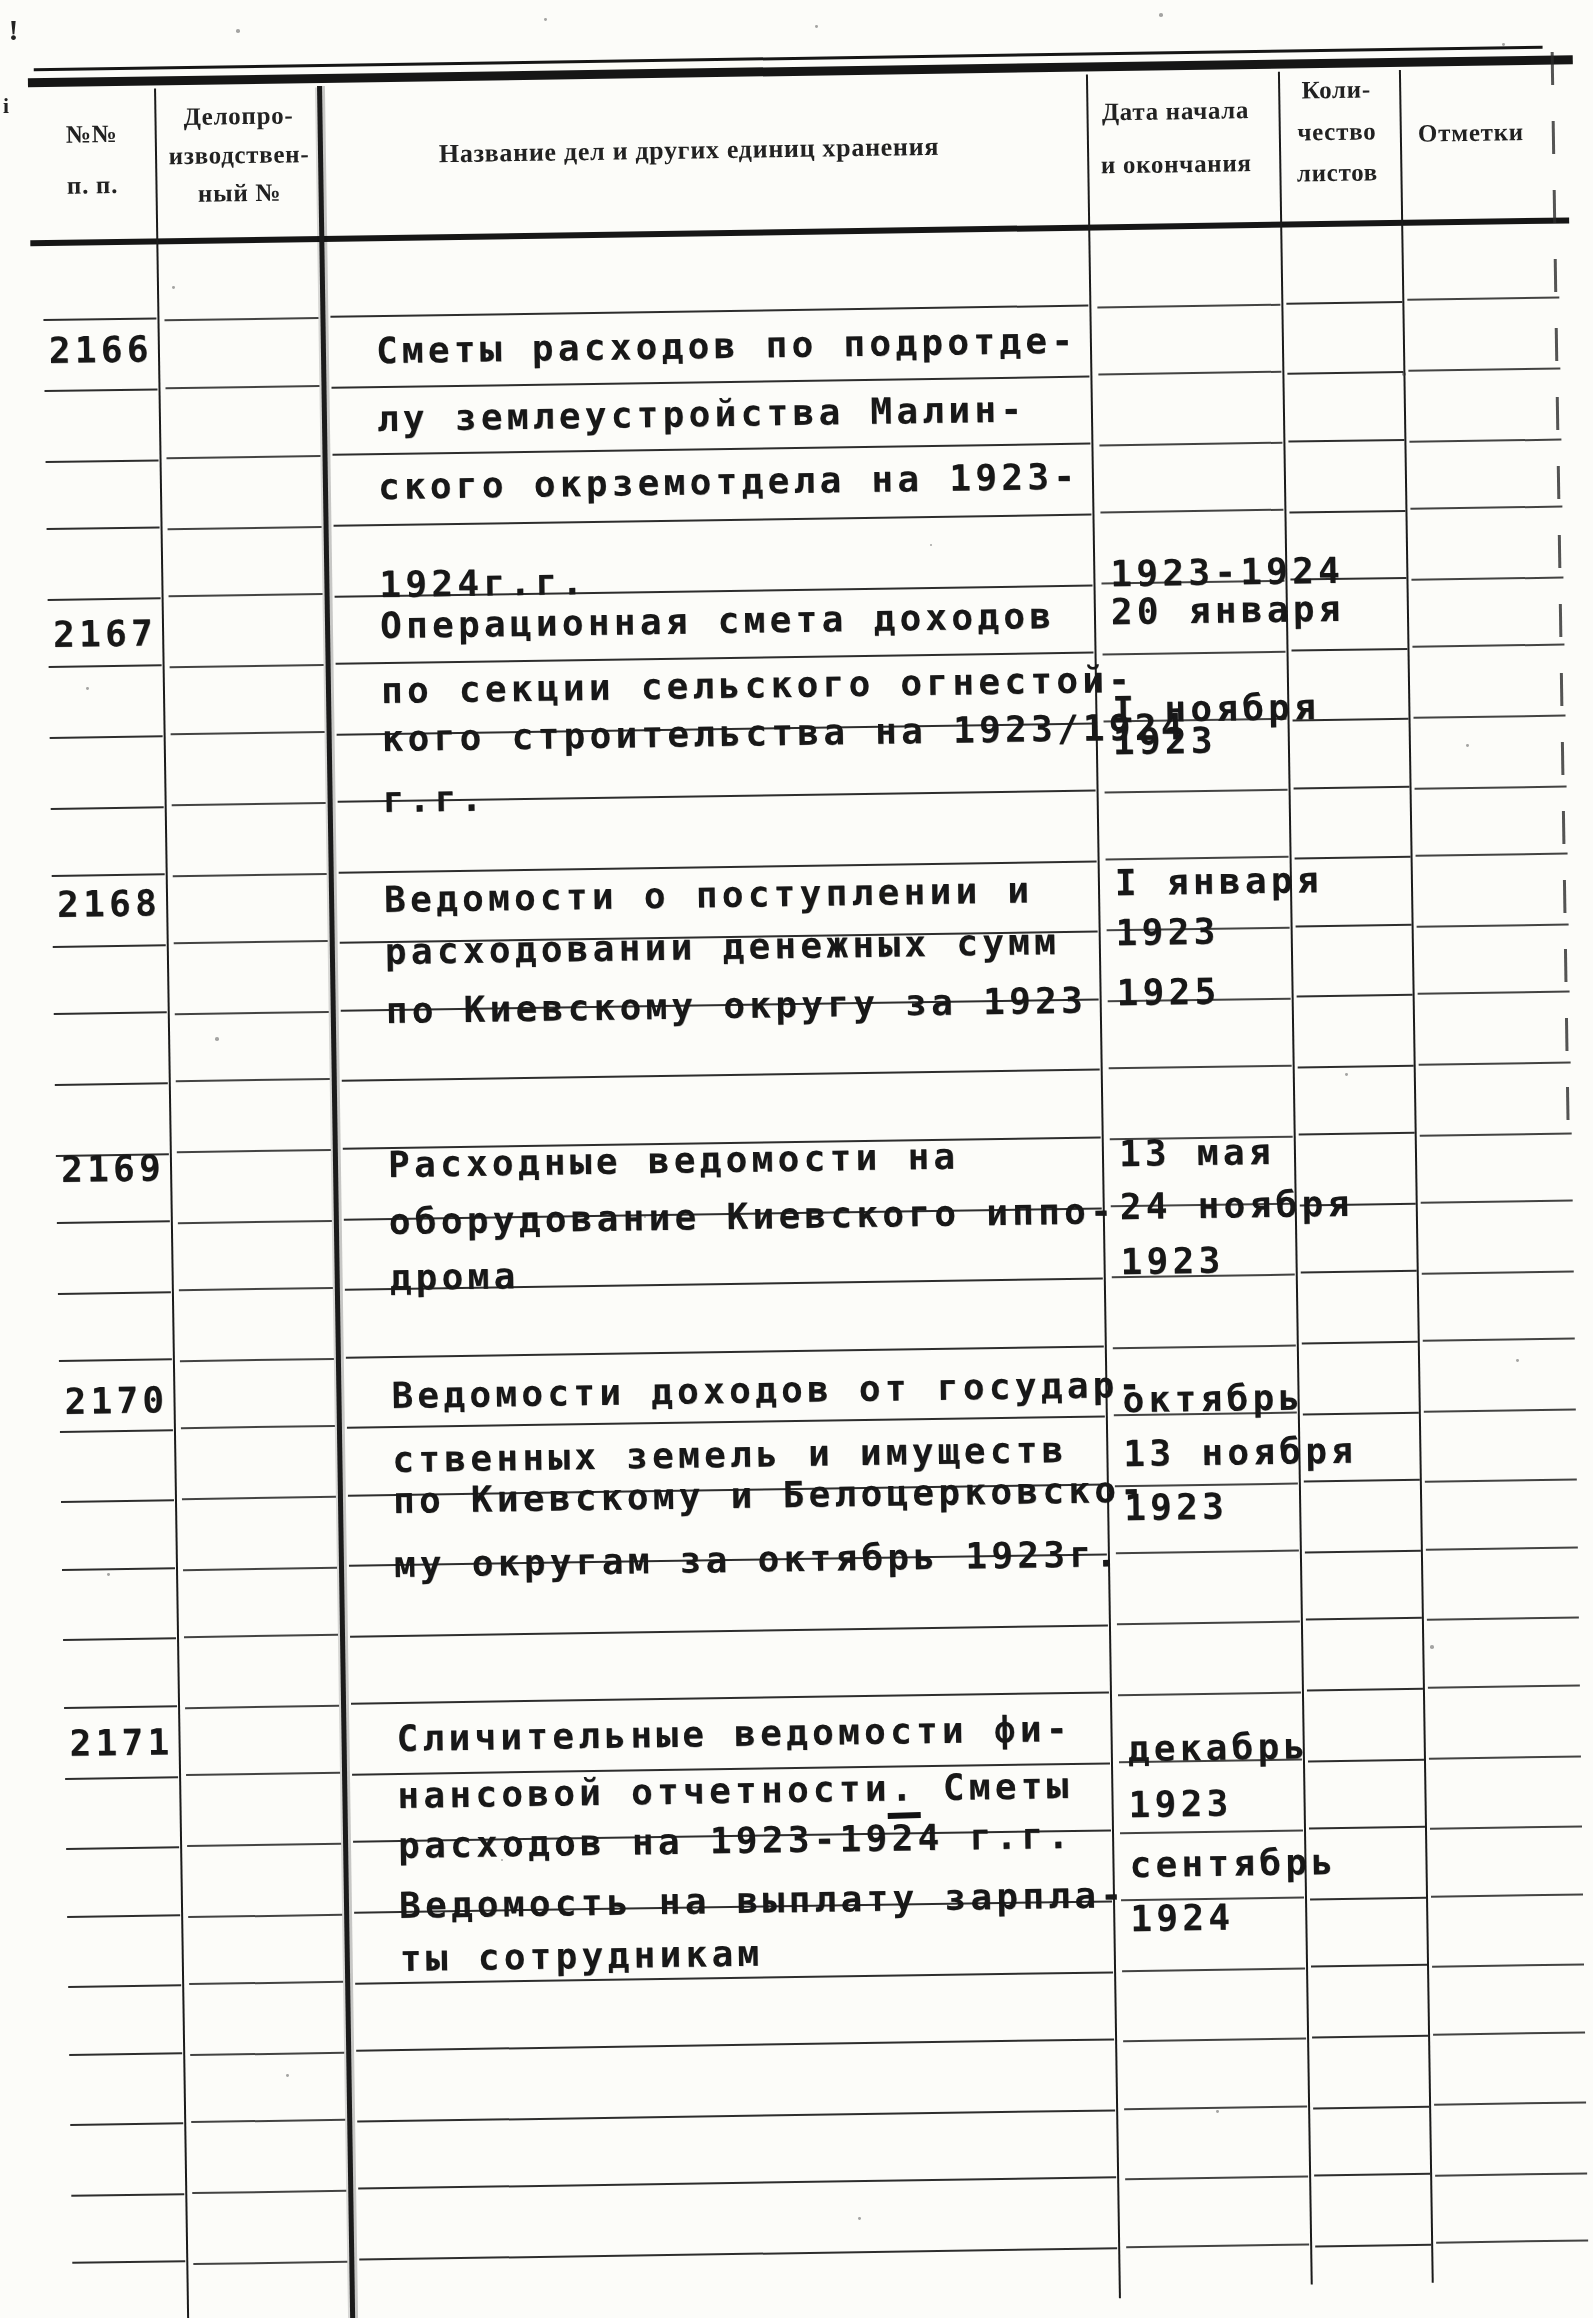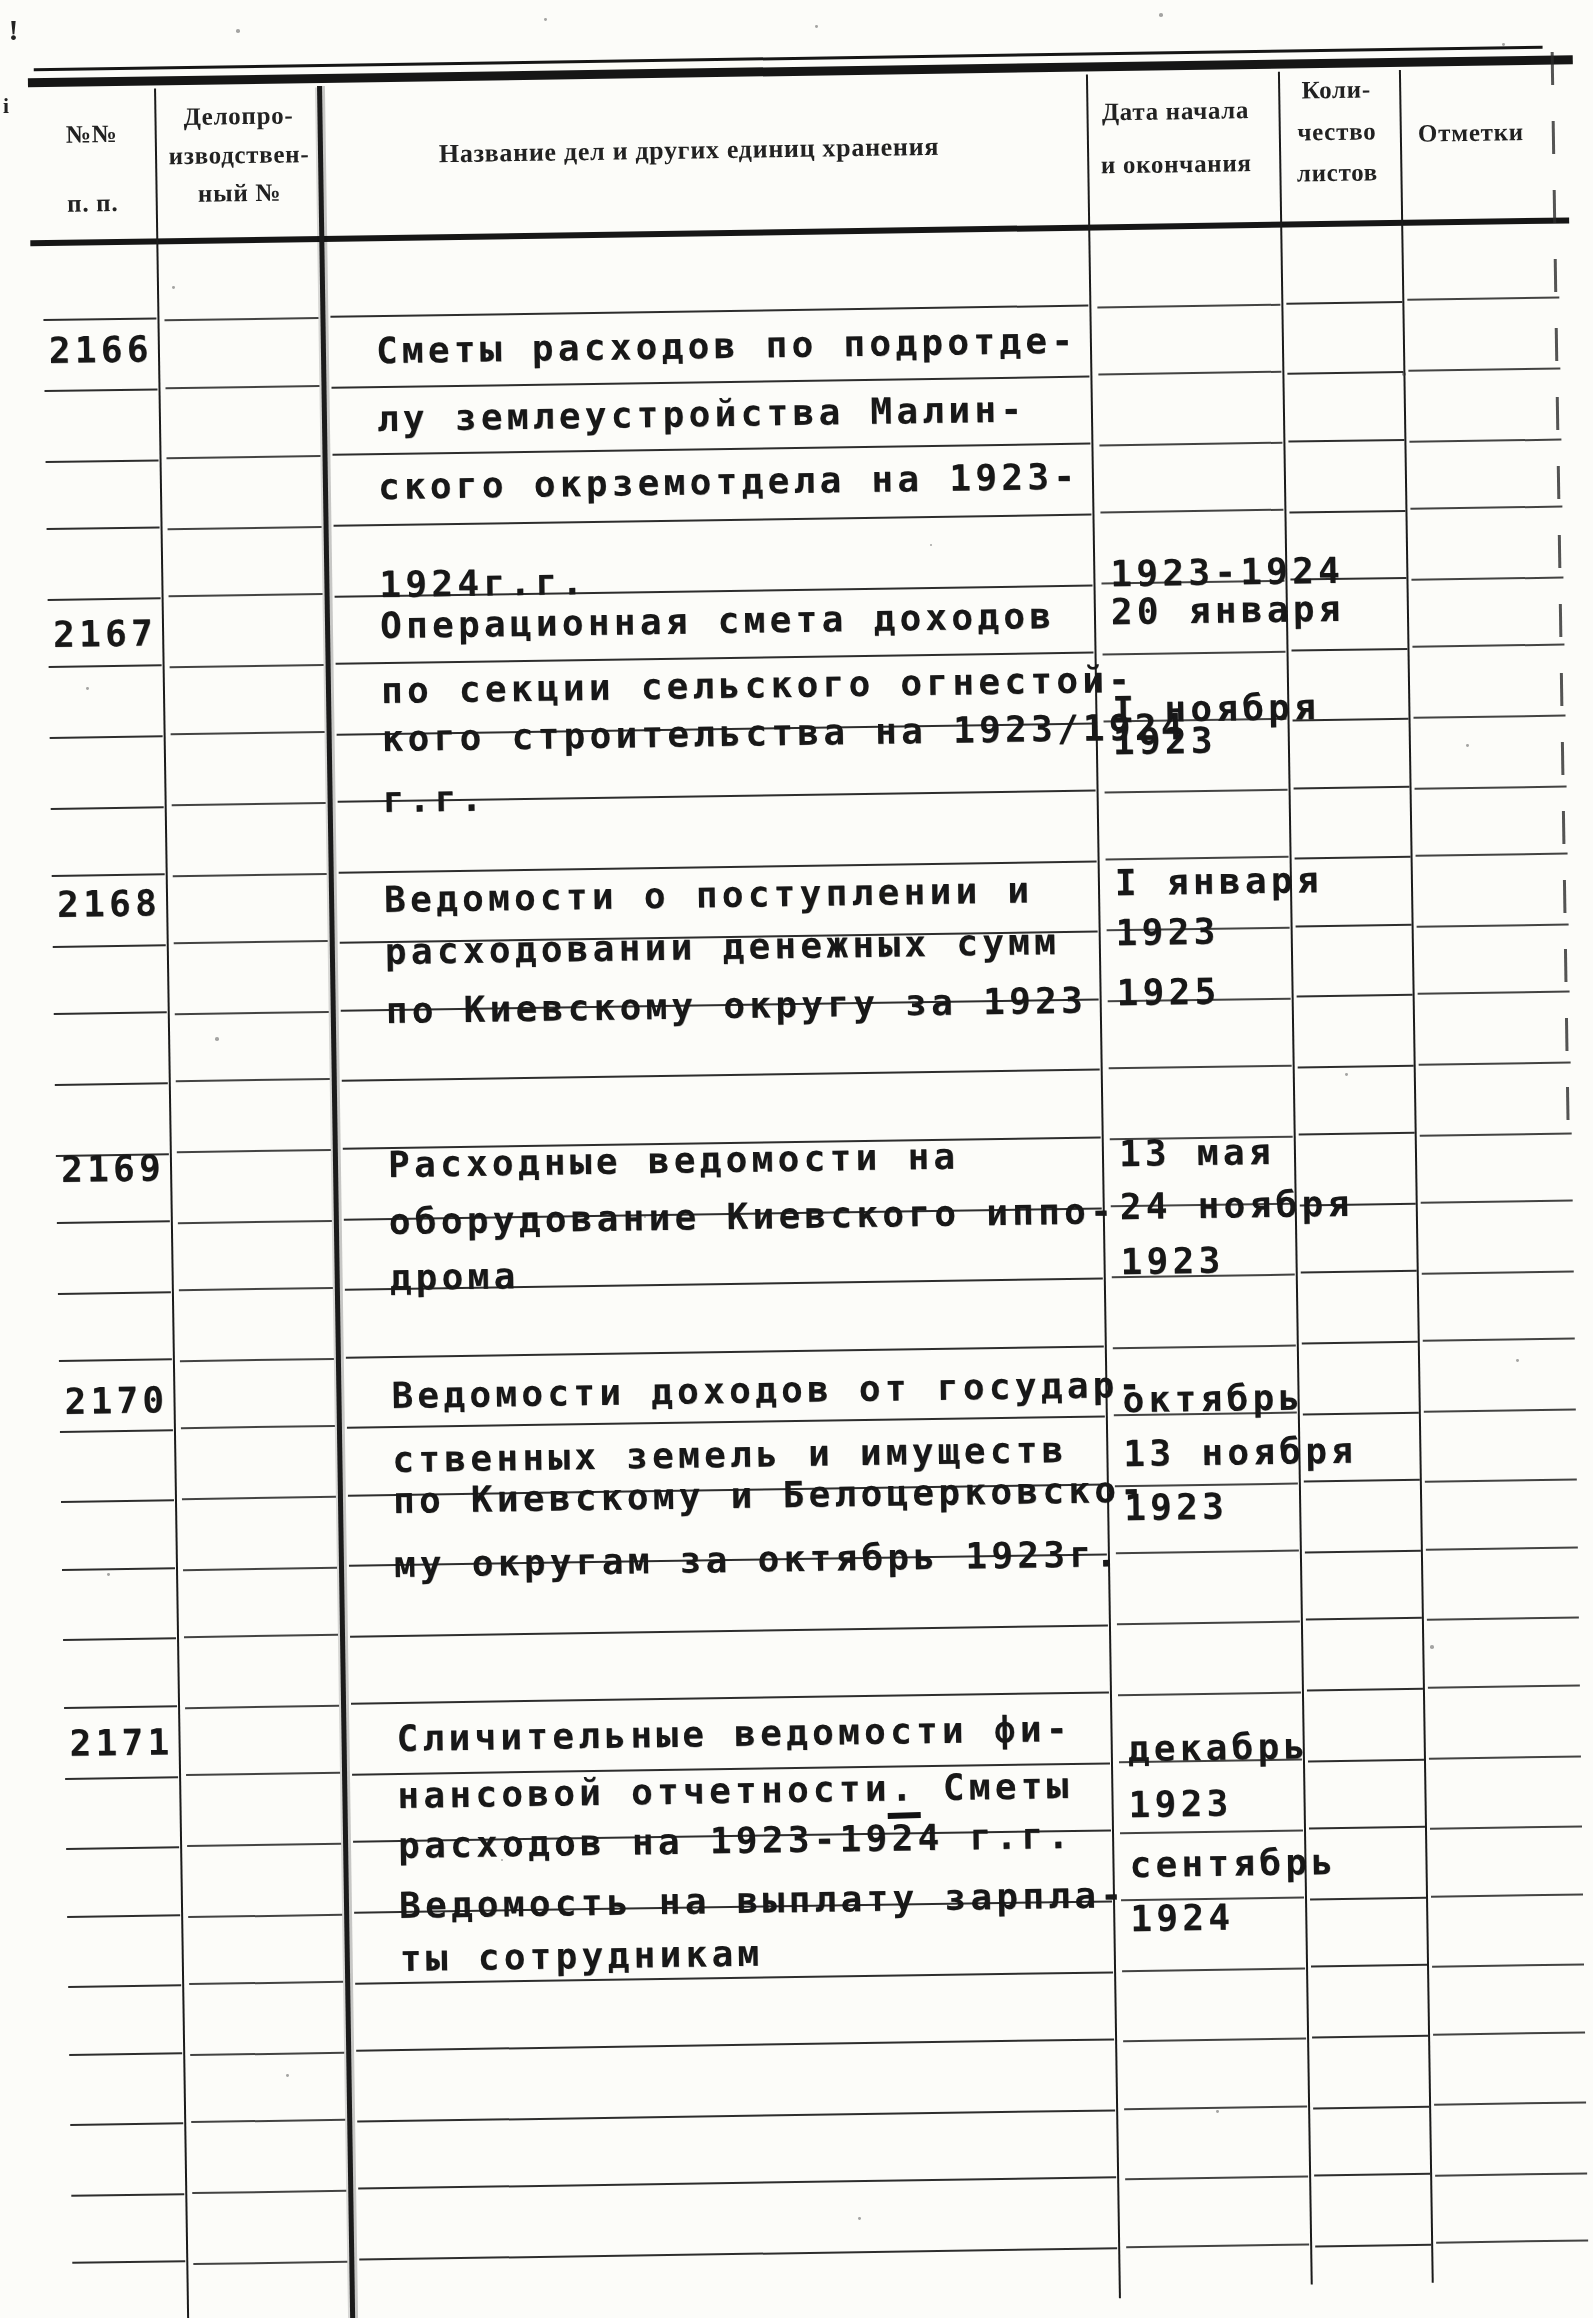--- a/index.html
+++ b/index.html
@@ -230,21 +230,21 @@
         <div class="rl" style="left: 1420px; top: 2184px; width: 152px; opacity: 0.85;"></div>
         <div class="rl" style="left: 56px; top: 2251px; width: 113px; opacity: 0.95;"></div>
         <div class="rl" style="left: 177px; top: 2254px; width: 154px; opacity: 0.85;"></div>
         <div class="rl" style="left: 343px; top: 2252px; width: 758px; opacity: 0.95;"></div>
         <div class="rl" style="left: 1110px; top: 2251px; width: 183px; opacity: 0.85;"></div>
         <div class="rl" style="left: 1299px; top: 2253px; width: 116px; opacity: 0.95;"></div>
         <div class="rl" style="left: 1420px; top: 2251px; width: 152px; opacity: 0.85;"></div>
       </div>
 
     <div class="hd" style="left:107px;top:111px">№№</div>
-    <div class="hd" style="left:107px;top:180px">п. п.</div>
+    <div class="hd" style="left:107px;top:162px">п. п.</div>
 
     <div class="hd" style="left:254px;top:95px">Делопро-</div>
     <div class="hd" style="left:254px;top:134px">изводствен-</div>
     <div class="hd" style="left:254px;top:172px">ный №</div>
 
     <div class="hd hd3" style="left:704px;top:136px">Название дел и других единиц хранения</div>
 
     <div class="hd" style="left:1191px;top:104px">Дата начала</div>
     <div class="hd" style="left:1191px;top:157px">и окончания</div>
 

